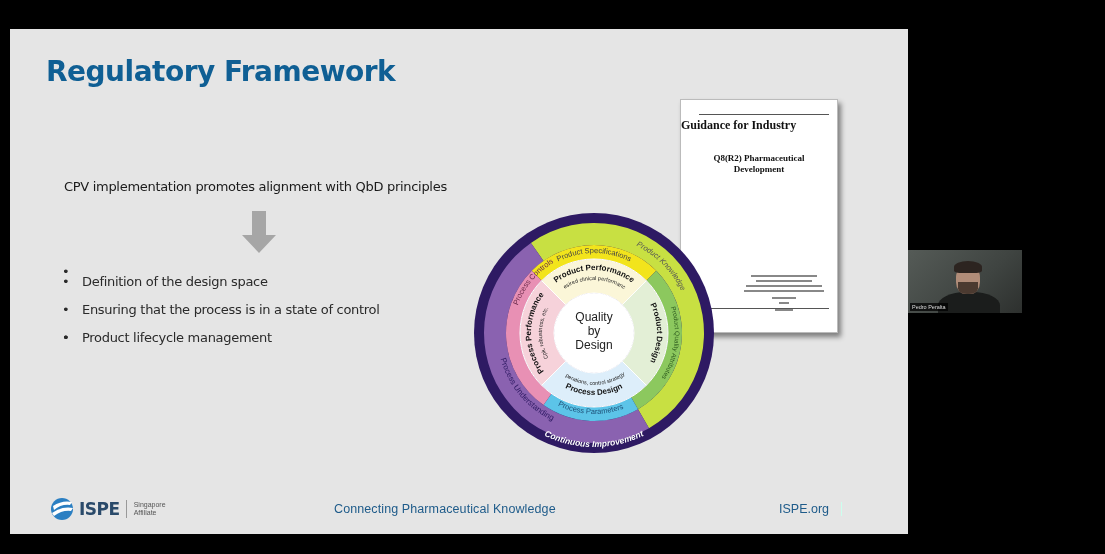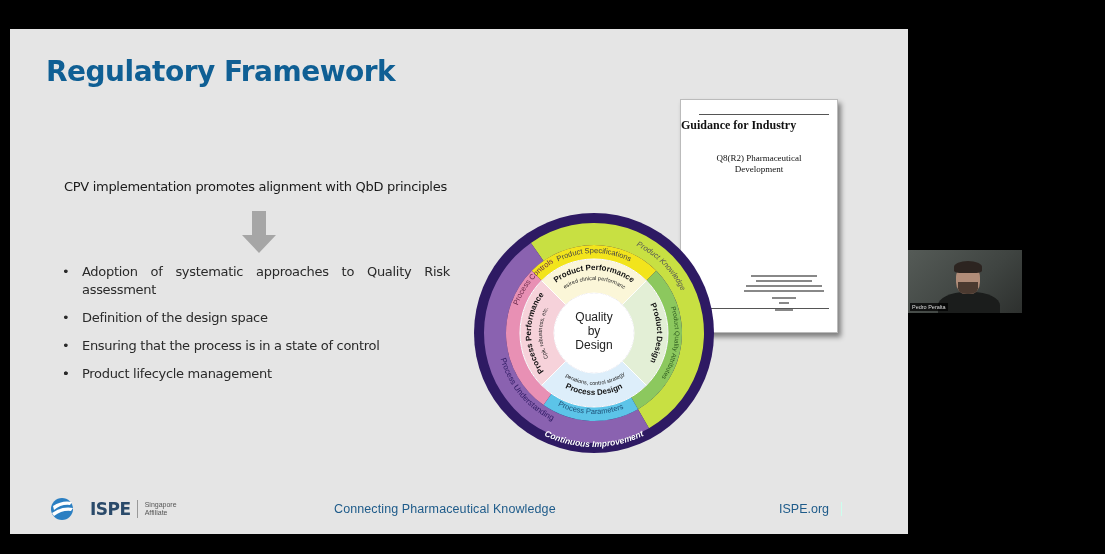--- a/index.html
+++ b/index.html
@@ -7,26 +7,26 @@
   .slide { position:absolute; left:10px; top:29px; width:898px; height:505px; background:#e5e5e5; }
   .title { position:absolute; left:36px; top:26px; font-family:"DejaVu Sans", sans-serif; font-weight:bold; font-size:28px; color:#0f5f94; letter-spacing:-0.5px; }
   .subtitle { position:absolute; left:54px; top:150px; font-family:"DejaVu Sans", sans-serif; font-weight:normal; font-size:13px; color:#1a1a1a; letter-spacing:-0.3px; }
   .arrow { position:absolute; left:232px; top:182px; width:34px; height:42px; }
   .bullets { position:absolute; left:52px; top:234px; width:388px; margin:0; padding:0; list-style:none; font-family:"DejaVu Sans", sans-serif; font-size:13px; color:#2a2a2a; letter-spacing:-0.3px; }
   .bullets li { position:relative; padding-left:20px; margin-bottom:10px; line-height:18px; text-align:justify; }
   .bullets li .dot { position:absolute; left:0; top:0; }
   .doc { position:absolute; left:670px; top:70px; width:156px; height:232px; background:#fff; border:1px solid #bbb; box-shadow:3px 4px 5px rgba(0,0,0,0.45); }
   .doc .rule { position:absolute; left:18px; right:8px; height:1px; background:#555; }
   .doc .dtitle { position:absolute; left:0; right:0; top:18px; font-family:"Liberation Serif", serif; font-weight:bold; font-size:12px; color:#111; }
-  .doc .dsub { position:absolute; left:10px; right:10px; top:53px; text-align:center; font-family:"Liberation Serif", serif; font-weight:normal; font-size:9px; line-height:11px; color:#111; }
+  .doc .dsub { position:absolute; left:10px; right:10px; top:53px; text-align:center; font-family:"Liberation Serif", serif; font-weight:bold; font-size:9px; line-height:11px; color:#111; }
   .doc .fine { position:absolute; left:56px; right:6px; top:172px; }
   .doc .fine div { height:2px; background:#888; margin:3px auto; }
   .wheel { position:absolute; left:463px; top:176px; width:242px; height:260px; }
   .footer-logo { position:absolute; left:40px; top:468px; display:flex; align-items:center; }
-  .logo-text { font-family:"DejaVu Sans", sans-serif; font-weight:bold; font-size:17px; color:#2a4a6a; margin-left:14px; letter-spacing:-0.5px; }
+  .logo-text { font-family:"DejaVu Sans", sans-serif; font-weight:bold; font-size:17px; color:#2a4a6a; margin-left:3px; letter-spacing:-0.5px; }
   .logo-sep { width:1px; height:18px; background:#999; margin:0 7px 0 6px; }
   .logo-aff { font-size:7px; line-height:8px; color:#555; }
   .tagline { position:absolute; left:324px; top:473px; font-size:12.5px; color:#1e5b8a; letter-spacing:0.1px; }
   .site { position:absolute; left:769px; top:473px; font-size:12.5px; color:#1e5b8a; }
   .site-bar { position:absolute; left:831px; top:473px; width:1px; height:14px; background:#cfe; }
   .video { position:absolute; left:908px; top:250px; width:114px; height:63px; background:linear-gradient(135deg,#555b57 0%,#3f4441 60%,#2d302e 100%); overflow:hidden; }
   .video .head { position:absolute; left:48px; top:14px; width:24px; height:30px; background:#b08c78; border-radius:45% 45% 40% 40%; }
   .video .hair { position:absolute; left:46px; top:11px; width:28px; height:12px; background:#2c2420; border-radius:50% 50% 20% 20%; }
   .video .beard { position:absolute; left:50px; top:32px; width:20px; height:12px; background:#4b3a30; border-radius:0 0 45% 45%; }
   .video .body { position:absolute; left:30px; top:42px; width:62px; height:30px; background:#1b1d1c; border-radius:45% 45% 0 0; }
@@ -37,21 +37,21 @@
 
 <div class="slide">
   <div class="title">Regulatory Framework</div>
   <div class="subtitle">CPV implementation promotes alignment with QbD principles</div>
 
   <svg class="arrow" viewBox="0 0 34 42">
     <polygon points="10,0 24,0 24,24 34,24 17,42 0,24 10,24" fill="#a6a6a6"></polygon>
   </svg>
 
   <ul class="bullets">
-    <li><span class="dot">•</span><span>Adoption of systematic approaches to Quality Risk assessment</span></li>
+    <li><span class="dot">•</span></li>
     <li><span class="dot">•</span><span>Definition of the design space</span></li>
     <li><span class="dot">•</span><span>Ensuring that the process is in a state of control</span></li>
     <li><span class="dot">•</span></li>
     <li><span class="dot">•</span><span>Product lifecycle management</span></li>
   </ul>
 
   <div class="doc">
     <div class="rule" style="top:14px"></div>
     <div class="dtitle">Guidance for Industry</div>
     <div class="dsub">

